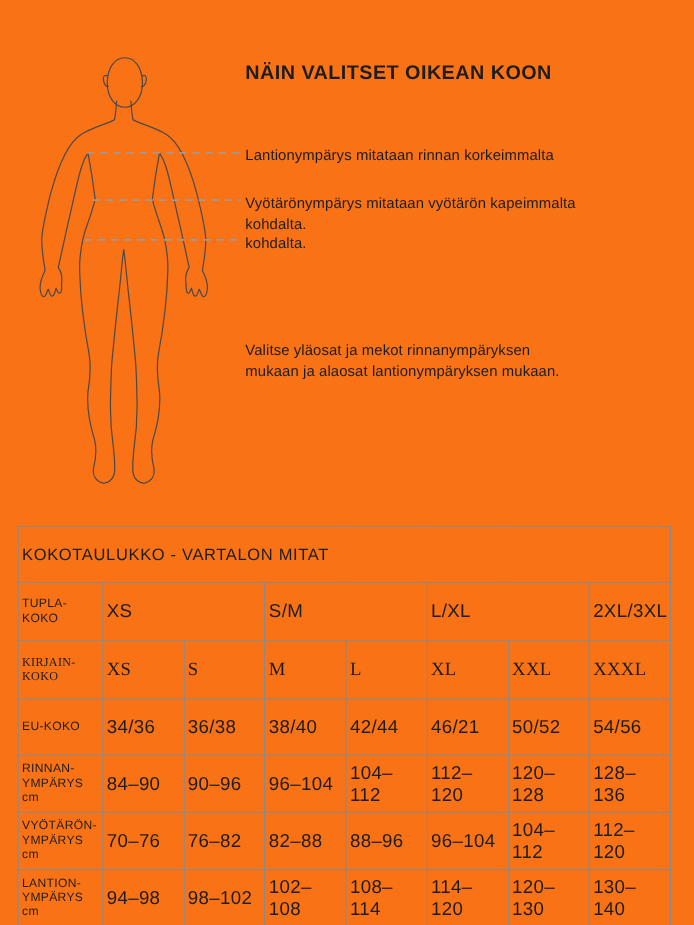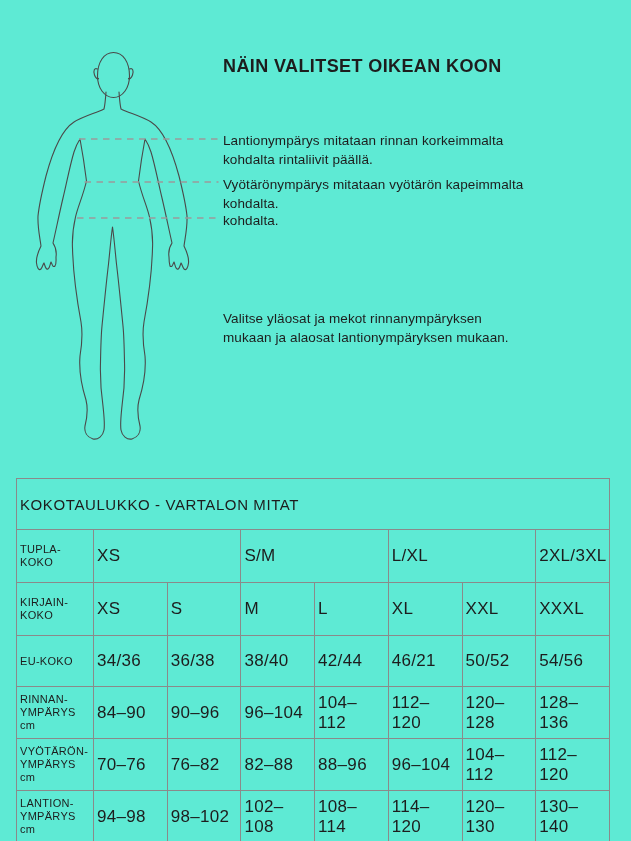--- a/index.html
+++ b/index.html
@@ -1,20 +1,20 @@
 <!DOCTYPE html>
 <html><head>
 <meta charset="utf-8">
 <style>
   html, body { margin: 0; padding: 0; background: #ffffff; }
   .page {
     position: relative;
     width: 631px;
     height: 841px;
-    background: #5eead4;
+    background: #f97316;
     font-family: "Liberation Sans", sans-serif;
     color: #1d1d1d;
     overflow: hidden;
   }
 
   
   .figure-svg { position: absolute; left: 0; top: 0; }
 
   .page-title {
     position: absolute;
@@ -54,21 +54,21 @@
   }
   .size-table td {
     border: 1px solid #8a8a8a;
     text-align: left;
     vertical-align: middle;
     padding: 3px;
     color: #1d1d1d;
   }
   .r-title td { height: 44px; font-size: 15px; letter-spacing: 0.6px; }
   .r-tupla   td { height: 46px; }
-  .r-kirjain td { height: 46px; }
+  .r-kirjain td { height: 46px; font-family: Liberation Serif, serif; }
   .r-eu      td { height: 44px; }
   .r-meas    td { height: 45px; }
 
   .row-label {
     font-size: 11px;
     line-height: 13px;
     letter-spacing: 0.3px;
     white-space: pre-line;
   }
   .size-cell { font-size: 17px; letter-spacing: 0.3px; }
@@ -153,21 +153,20 @@
       <line x1="79" y1="139" x2="218.5" y2="139"></line>
       <line x1="84.5" y1="182" x2="218.5" y2="182"></line>
       <line x1="77" y1="218" x2="218.5" y2="218"></line>
     </g>
   </svg>
 
   <h1 class="page-title">NÄIN VALITSET OIKEAN KOON</h1>
 
   <div class="note note-1">
     <div class="note-line">Lantionympärys mitataan rinnan korkeimmalta</div>
-    <div class="note-line">kohdalta rintaliivit päällä.</div>
   </div>
   <div class="note note-2">
     <div class="note-line">Vyötärönympärys mitataan vyötärön kapeimmalta</div>
     <div class="note-line">kohdalta.</div>
   </div>
   <div class="note note-3">
     <div class="note-line">kohdalta.</div>
   </div>
 
   <div class="advice">

